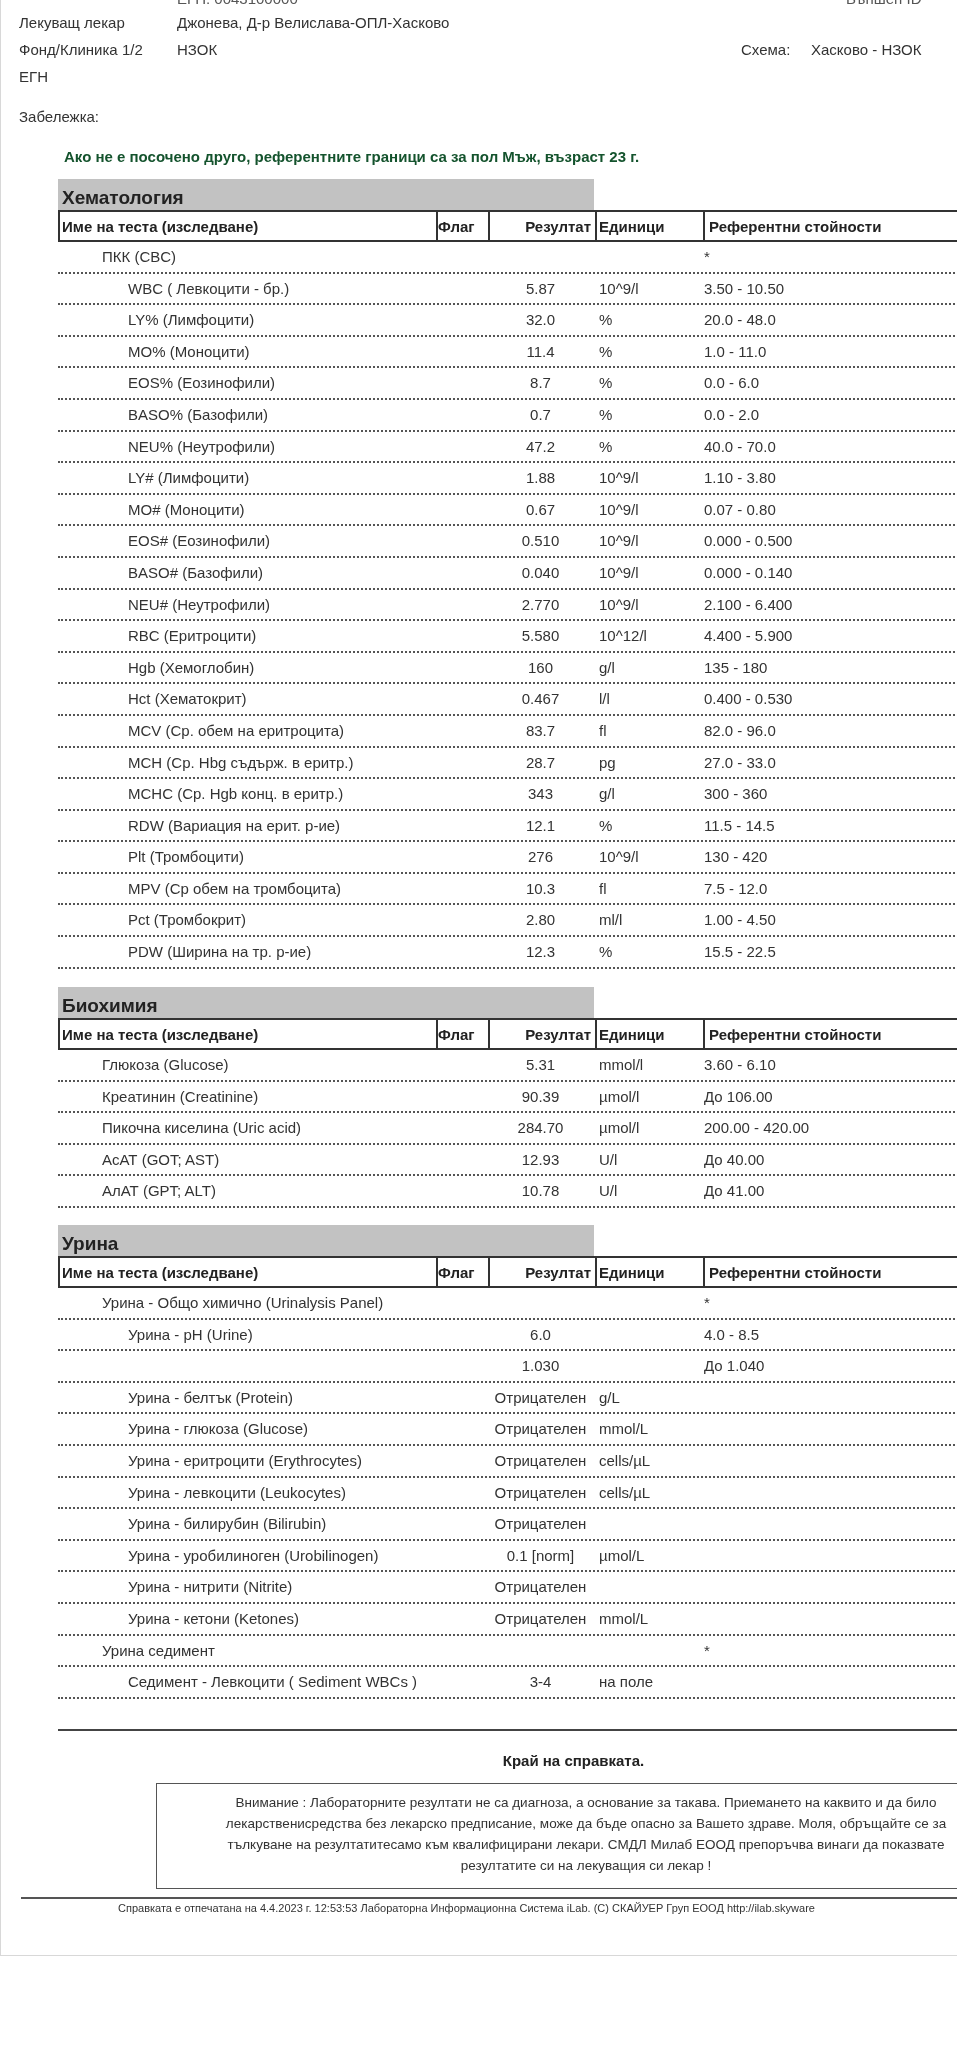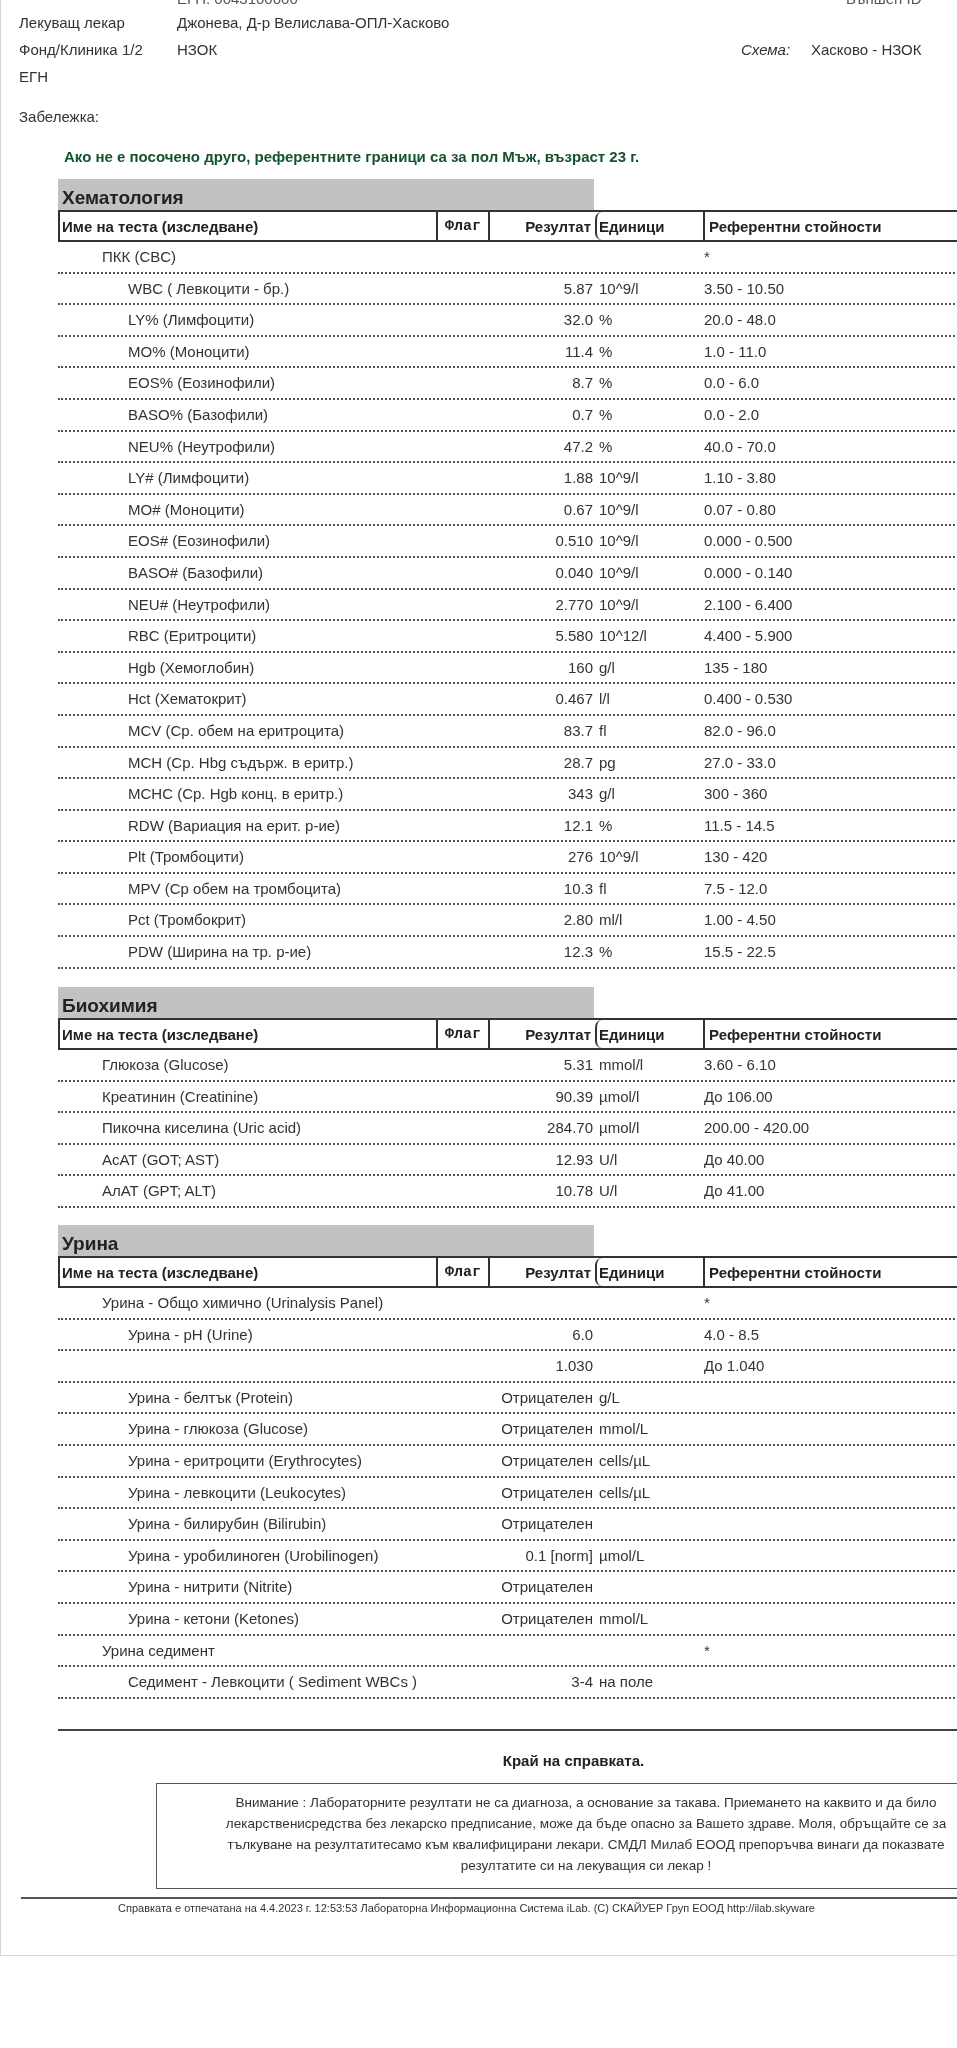--- a/index.html
+++ b/index.html
@@ -9,51 +9,51 @@
   .page {
     position: absolute; left: 0; top: -10px; width: 980px; height: 1966px;
     border-left: 1px solid #d8d8d8; border-bottom: 1px solid #d8d8d8;
     background: #fff;
   }
 
   
   .info-row { position: absolute; font-size: 15px; color: #333; white-space: nowrap; }
   .info-label { position: absolute; left: 18px; }
   .info-value { position: absolute; left: 176px; }
-  .info-right-label { position: absolute; left: 740px; font-style: italic; }
+  .info-right-label { position: absolute; left: 740px; }
   .info-right-value { position: absolute; left: 810px; }
 
   .note-line { position: absolute; left: 18px; top: 118px; font-size: 15px; color: #333; }
   .ref-note { position: absolute; left: 63px; top: 158px; font-size: 15px; font-weight: bold; color: #14532d; }
 
   
   .section { position: absolute; left: 57px; width: 920px; }
   .section-title {
     width: 536px; height: 31px; background: #c2c2c2;
     font-weight: bold; font-size: 19px; color: #222; padding: 8px 0 0 4px;
   }
   .thead {
     position: relative; height: 32px; border-top: 2px solid #333; border-bottom: 2px solid #333;
     border-left: 2px solid #333; font-weight: bold; font-size: 15px; color: #222;
   }
   .th { position: absolute; top: 0; height: 28px; line-height: 29px; }
   .th-name { left: 2px; width: 376px; }
-  .th-flag { left: 376px; width: 52px; border-left: 2px solid #333; text-align: center; font-family: Liberation Mono, monospace; }
+  .th-flag { left: 376px; width: 52px; border-left: 2px solid #333; text-align: left; }
   .th-result { left: 428px; width: 107px; border-left: 2px solid #333; text-align: right; padding-right: 4px; }
-  .th-units { left: 535px; width: 108px; border-left: 2px solid #333; padding-left: 2px; border-radius: 7px; }
+  .th-units { left: 535px; width: 108px; border-left: 2px solid #333; padding-left: 2px; }
   .th-ref { left: 643px; width: 300px; border-left: 2px solid #333; padding-left: 4px; }
 
   .row {
     position: relative; height: 31.6px; border-bottom: 2px dotted #555;
     font-size: 15px; color: #333;
   }
   .cell { position: absolute; top: 0; line-height: 30px; white-space: nowrap; }
   .c-name { left: 0; margin-left: 44px; }
   .row.indent .c-name { left: 26px; }
-  .c-result { left: 430px; width: 105px; text-align: right; }
+  .c-result { left: 430px; width: 105px; text-align: center; }
   .c-units { left: 541px; }
   .c-ref { left: 646px; }
 
   .end-rule { position: absolute; left: 57px; top: 1739px; width: 920px; height: 2px; background: #444; }
   .end-text { position: absolute; left: 0; width: 1145px; top: 1762px; text-align: center; font-weight: bold; font-size: 15px; color: #222; }
 
   .warning-box {
     position: absolute; left: 155px; top: 1793px; width: 860px; height: 106px;
     border: 1.5px solid #555; padding: 8px 10px 0 10px; text-align: center;
     font-size: 13.5px; line-height: 21px; color: #333; overflow: hidden; white-space: normal;

